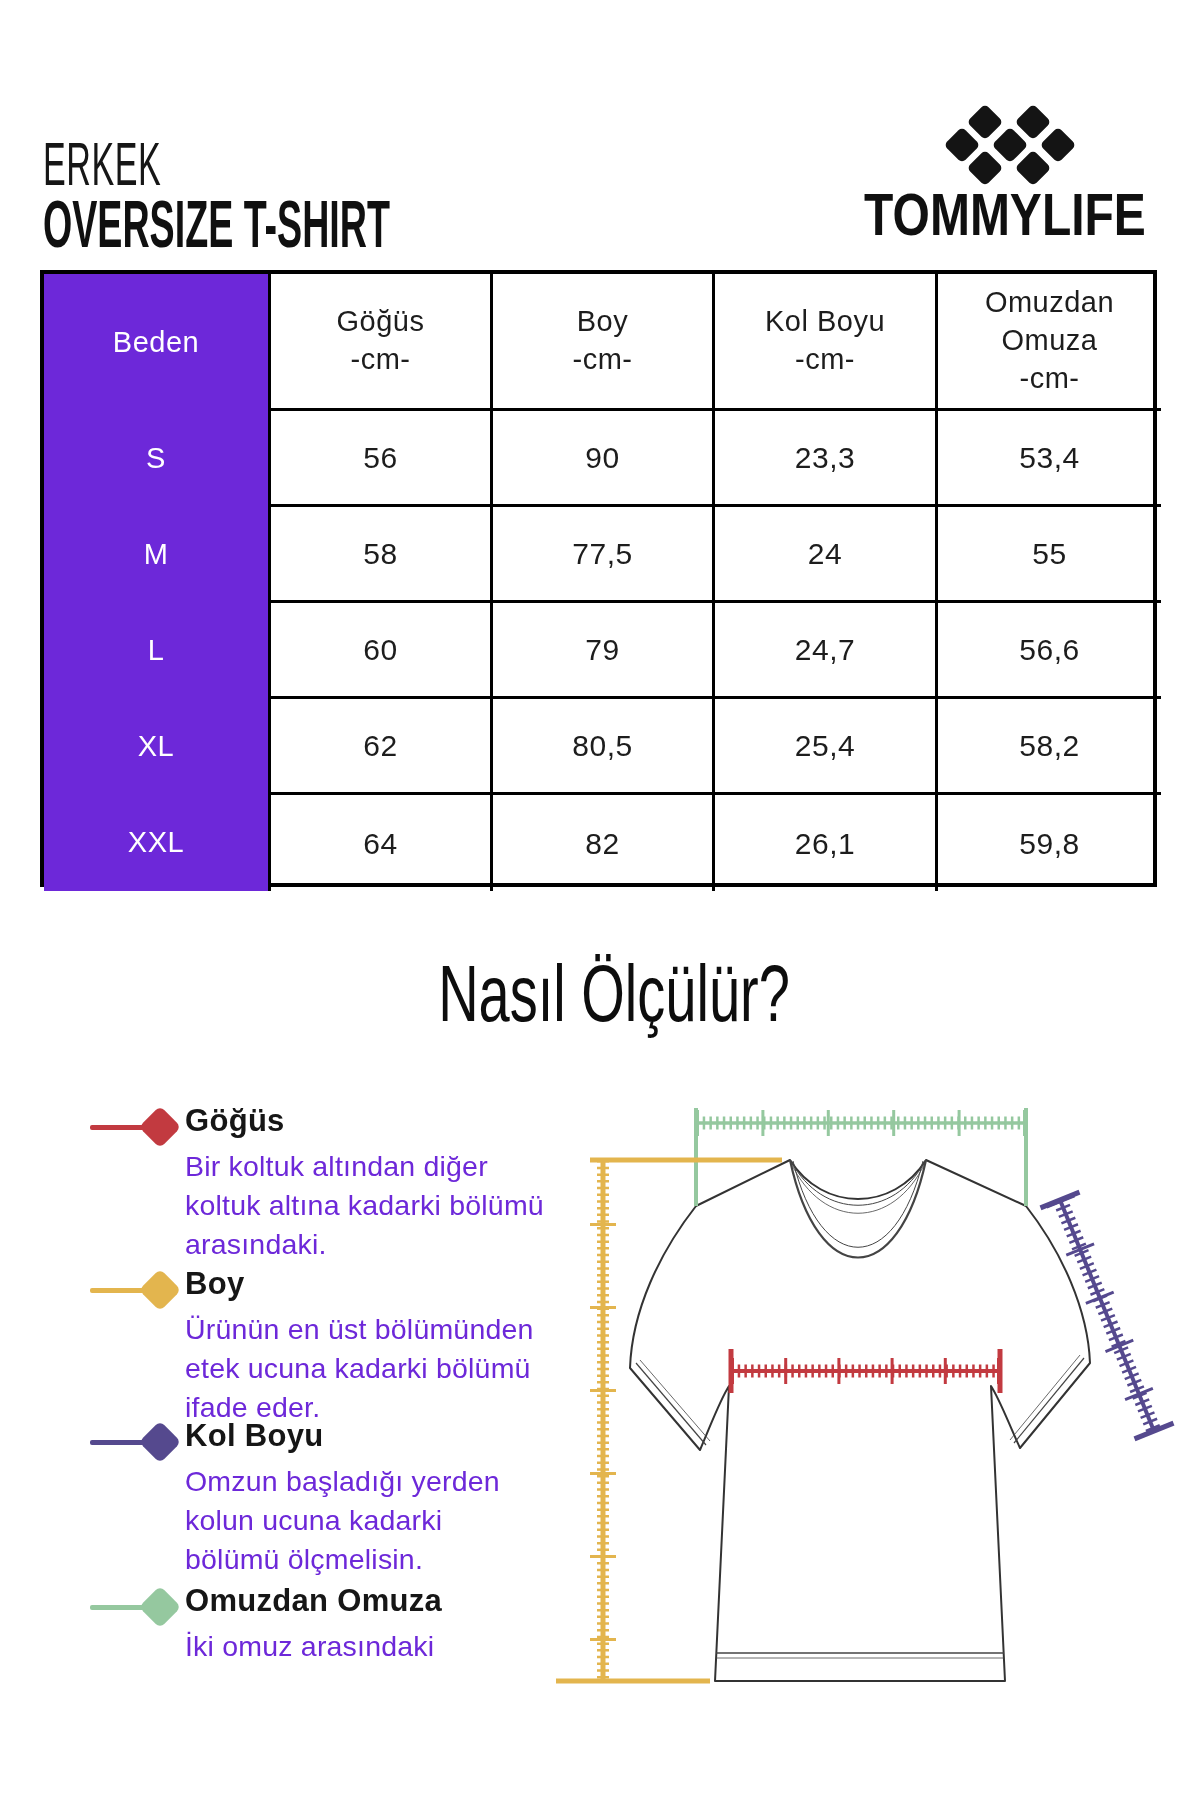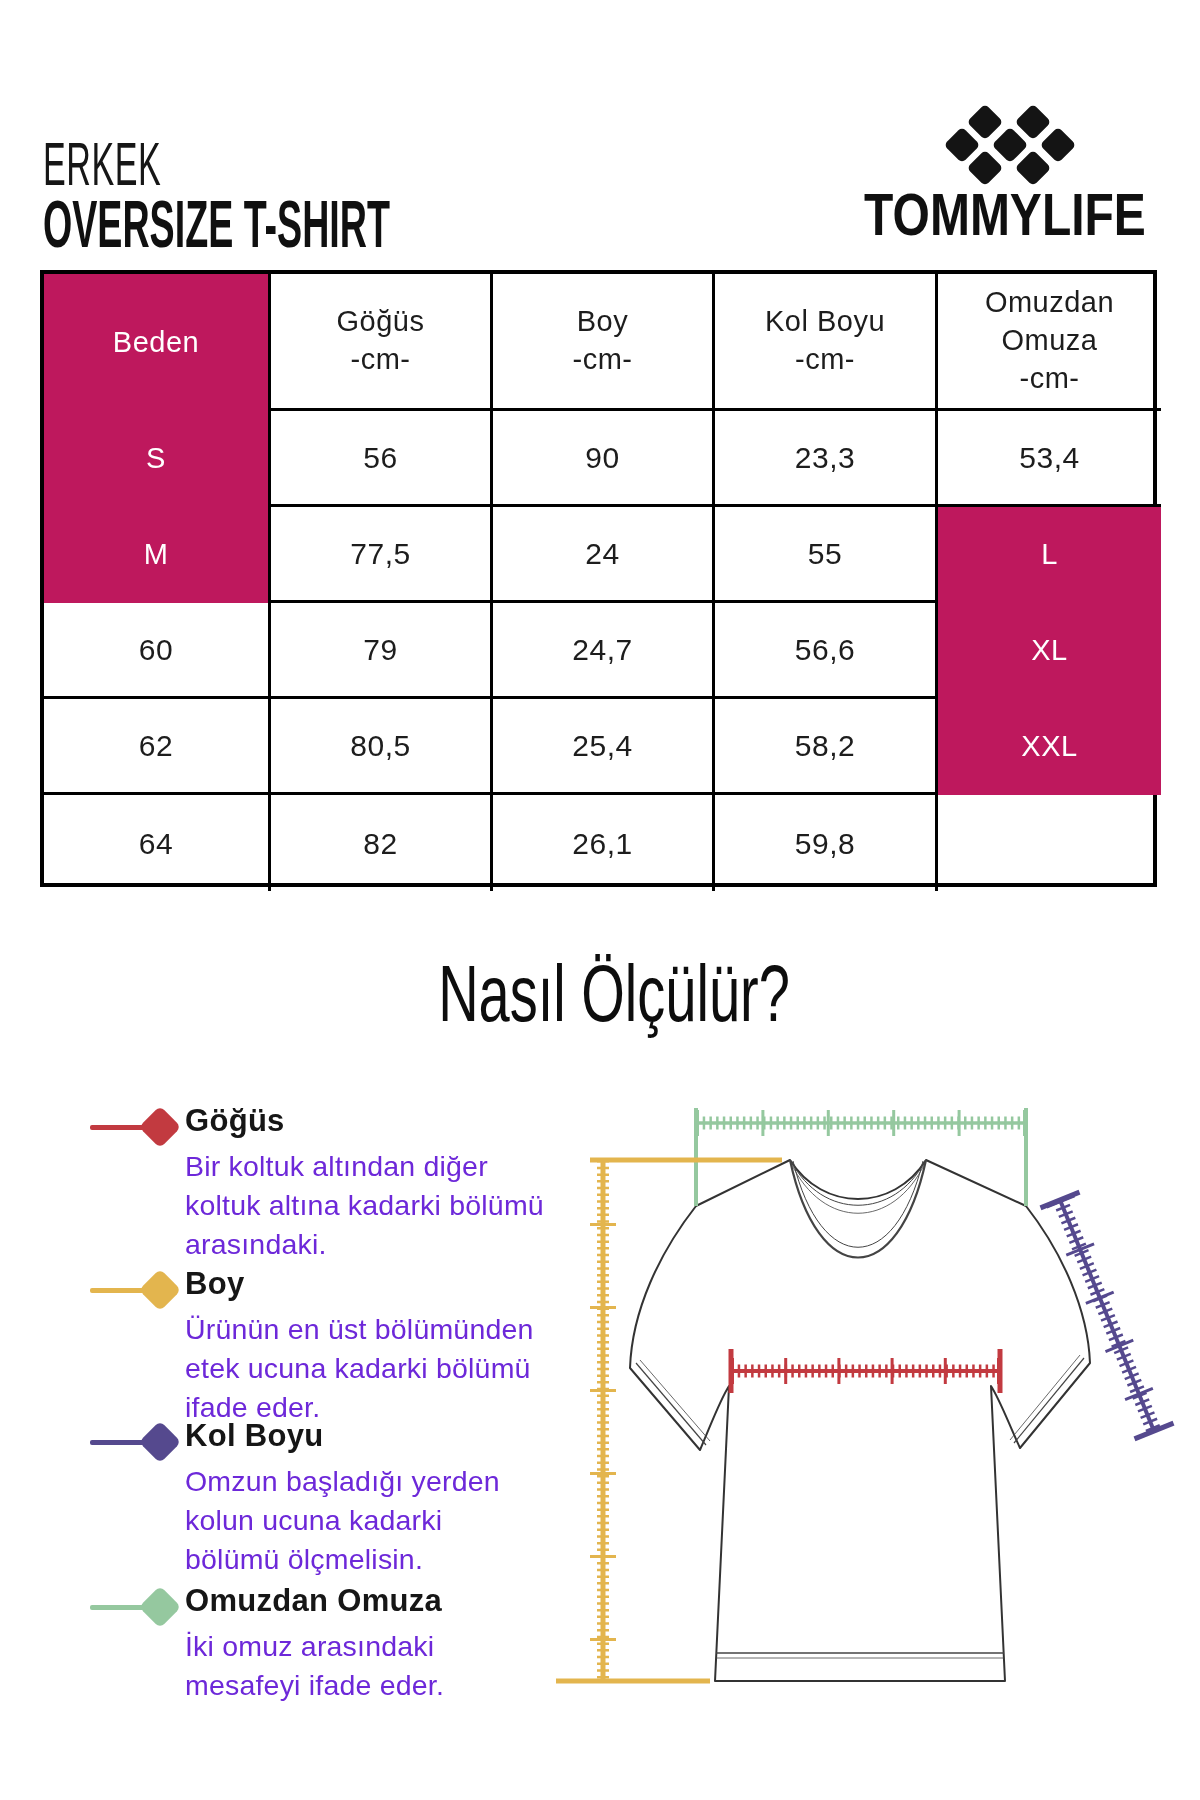--- a/index.html
+++ b/index.html
@@ -22,21 +22,21 @@
   
   .size-table{left:40px;top:270px;width:1117px;height:617px;display:grid;
               grid-template-columns:227px 222px 222px 223px 223px;
               grid-template-rows:137px 96px 96px 96px 96px 96px;
               border:4px solid #000;box-sizing:border-box;background:#fff;}
   .size-table .cell{border-right:3px solid #000;border-bottom:3px solid #000;
               display:flex;flex-direction:column;align-items:center;justify-content:center;
               font-size:29px;letter-spacing:0.5px;color:#1d1d1d;line-height:1.3;text-align:center;}
   .size-table .cell:nth-child(5n){border-right:none;}
   .size-table .cell:nth-child(n+26){border-bottom:none;}
-  .size-table .dark{background:#be185d;color:#fff;border-right:3px solid #000;border-bottom:none;}
+  .size-table .dark{background:#6d28d9;color:#fff;border-right:3px solid #000;border-bottom:none;}
   .size-table .hdr .unit{display:block;}
   .size-table .hdr{padding:0 30px;}
   .size-table .val{font-size:30px;}
 
   
   .howto-title{left:314px;top:948px;width:600px;text-align:center;font-size:80px;font-weight:400;
                transform:scaleX(0.70);transform-origin:center top;white-space:nowrap;color:#0d0d0d;}
 
   .legend-item{left:48px;width:470px;}
   .legend-item .mline{position:absolute;left:42px;top:30px;width:58px;height:5px;border-radius:2px;}
@@ -90,20 +90,21 @@
     <span class="unit">-cm-</span>
   </div>
 
   <div class="cell dark">S</div>
   <div class="cell val">56</div>
   <div class="cell val">90</div>
   <div class="cell val">23,3</div>
   <div class="cell val">53,4</div>
 
   <div class="cell dark">M</div>
+  <div class="cell val">58</div>
   <div class="cell val">77,5</div>
   <div class="cell val">24</div>
   <div class="cell val">55</div>
 
   <div class="cell dark">L</div>
   <div class="cell val">60</div>
   <div class="cell val">79</div>
   <div class="cell val">24,7</div>
   <div class="cell val">56,6</div>
 
@@ -154,21 +155,20 @@
     <span style="display:block">bölümü ölçmelisin.</span>
   </div>
 </div>
 
 <div class="abs legend-item" style="top:1575px;height:140px;">
   <div class="mline c-green"></div>
   <div class="mdia c-green"></div>
   <div class="ltitle">Omuzdan Omuza</div>
   <div class="ldesc">
     <span style="display:block">İki omuz arasındaki</span>
-    <span style="display:block">mesafeyi ifade eder.</span>
   </div>
 </div>
 
 <svg class="abs diagram" viewBox="0 0 640 700">
 
   <g fill="#ffffff" stroke="#333333" stroke-width="2" stroke-linejoin="round">
     <path d="M250,100 L156,146 C120,192 92,250 90,308 L160,390 C172,362 180,340 189,326
              L175,621 L465,621 L451,326 C460,340 468,362 480,388 L550,303
              C548,250 522,192 486,146 L386,100 C353,152 283,152 250,100 Z"></path>
   </g>

